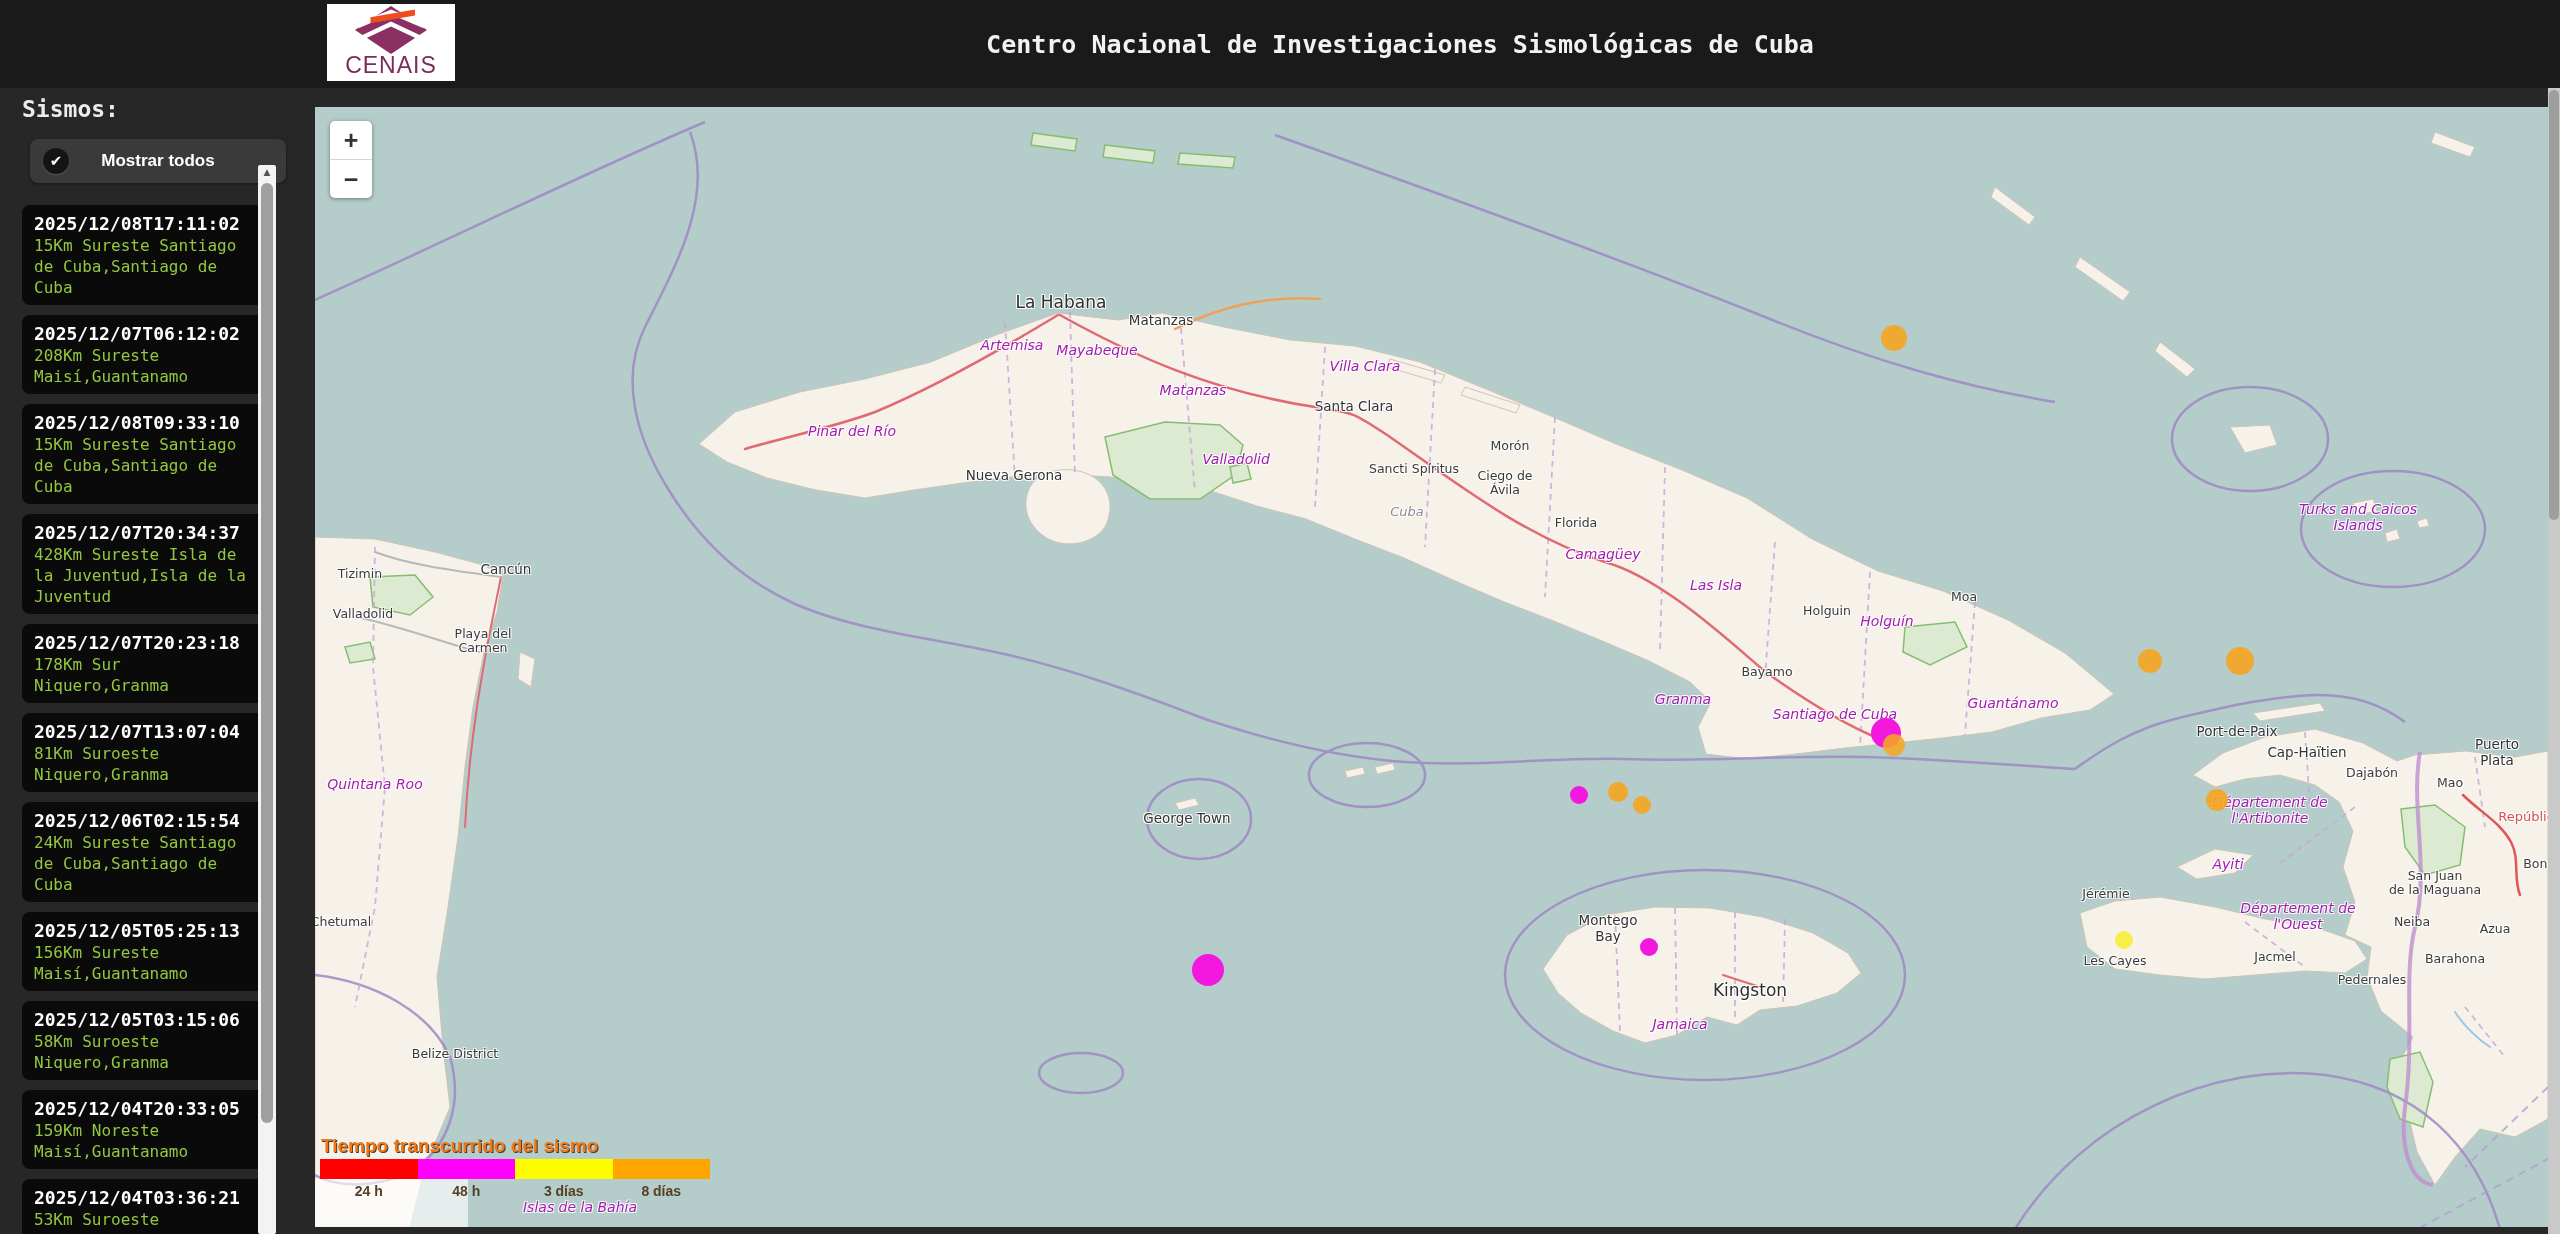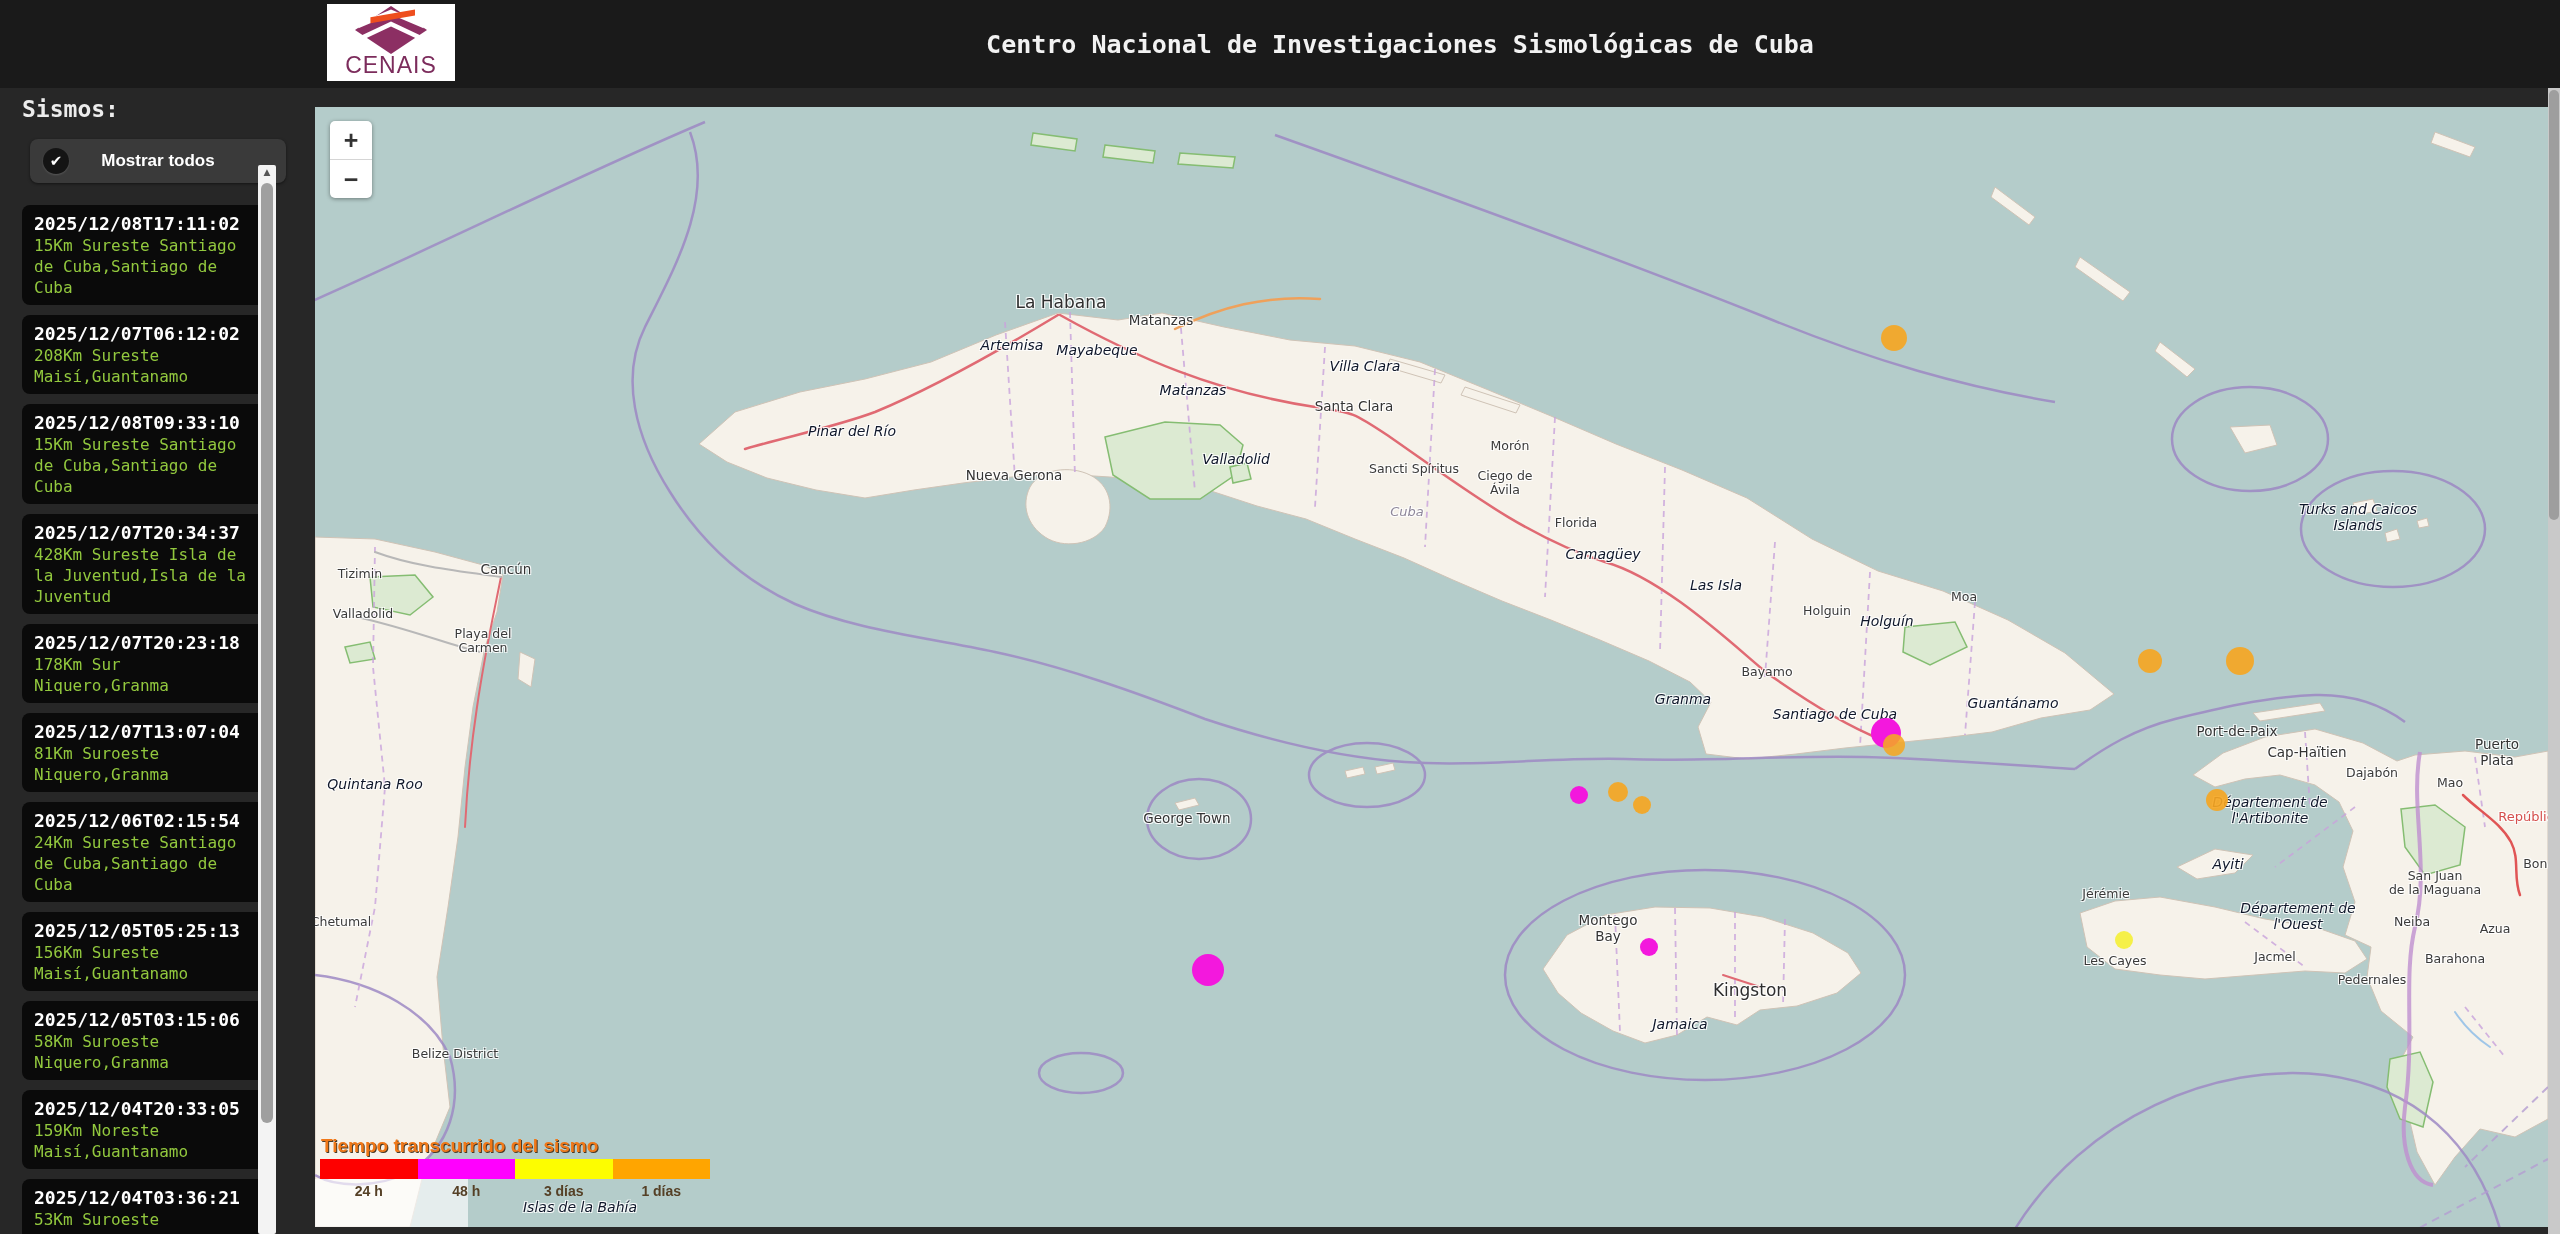--- a/index.html
+++ b/index.html
@@ -40,21 +40,21 @@
   #map{position:absolute;left:315px;top:107px;width:2233px;height:1120px;background:#b4ccca;
     overflow:hidden;cursor:grab;}
   #map svg{position:absolute;left:0;top:0;}
   .map-label{position:absolute;transform:translate(-50%,-50%);white-space:pre-line;text-align:center;
     line-height:1.15;pointer-events:none;
     text-shadow:-1px -1px 0 rgba(255,255,255,.85),1px -1px 0 rgba(255,255,255,.85),
                 -1px 1px 0 rgba(255,255,255,.85),1px 1px 0 rgba(255,255,255,.85);}
   .lbl-cl{font-size:17px;color:#2e2e2e;}
   .lbl-c{font-size:13.5px;color:#333333;}
   .lbl-cs{font-size:12.5px;color:#3a3a3a;}
-  .lbl-p{font-size:14px;font-style:italic;color:#0f172a;}
+  .lbl-p{font-size:14px;font-style:italic;color:#a21caf;}
   .lbl-co{font-size:13px;font-style:italic;color:#8e879a;}
   .lbl-red{font-size:13px;color:#d5504e;}
   .quake-marker{position:absolute;border-radius:50%;transform:translate(-50%,-50%);cursor:pointer;}
   
   #zoom-ctl{position:absolute;left:15px;top:14px;width:42px;background:#ffffff;border-radius:5px;
     box-shadow:0 1px 4px rgba(0,0,0,.4);overflow:hidden;}
   .zoom-btn{width:42px;height:38px;display:flex;align-items:center;justify-content:center;
     font-family:"Liberation Sans",sans-serif;font-weight:bold;font-size:25px;color:#333;cursor:pointer;}
   #zoom-in{border-bottom:1px solid #d5d5d5;}
   
@@ -349,19 +349,19 @@
   <div id="legend-bar">
       <div class="legend-seg" style="background: rgb(254, 0, 0);"></div>
       <div class="legend-seg" style="background: rgb(255, 0, 254);"></div>
       <div class="legend-seg" style="background: rgb(253, 253, 0);"></div>
       <div class="legend-seg" style="background: rgb(255, 165, 0);"></div>
     </div>
   <div id="legend-labels">
       <div class="legend-lab">24 h</div>
       <div class="legend-lab">48 h</div>
       <div class="legend-lab">3 días</div>
-      <div class="legend-lab">1 días</div>
+      <div class="legend-lab">8 días</div>
     </div>
 </div>
 
 <div id="page-scroll">
   <div id="page-scroll-thumb"></div>
 </div>
 
 </body></html>

